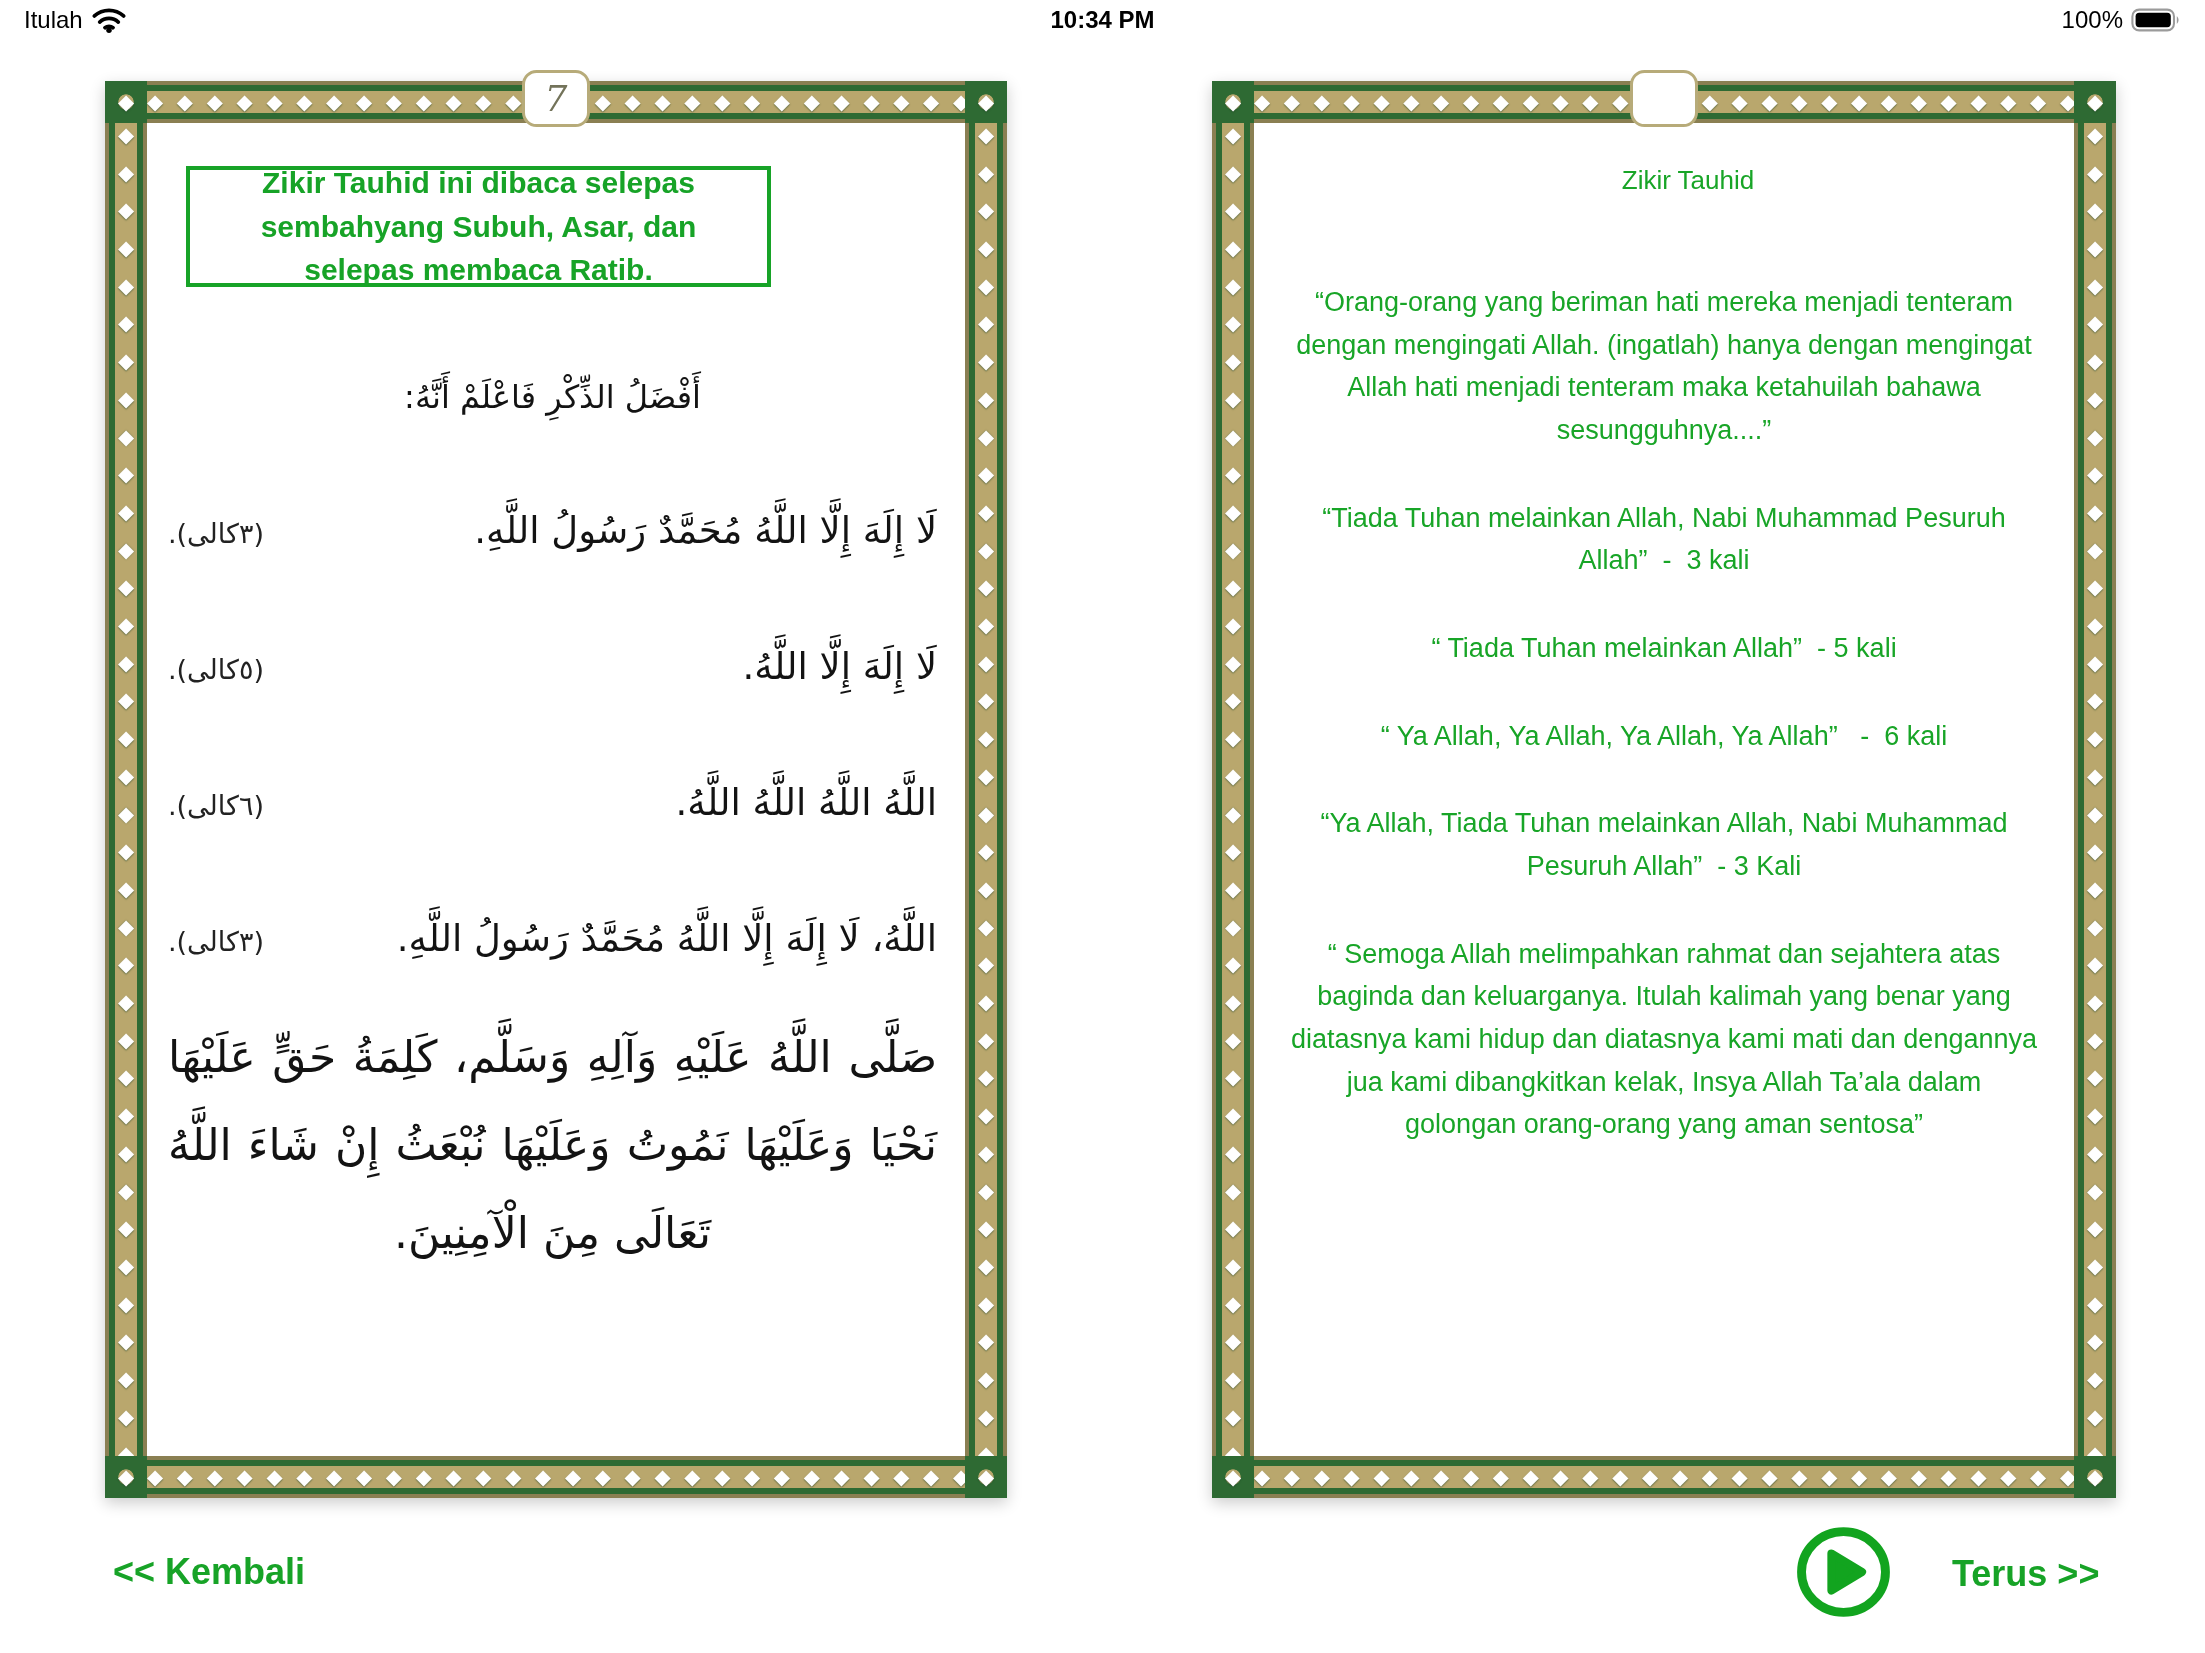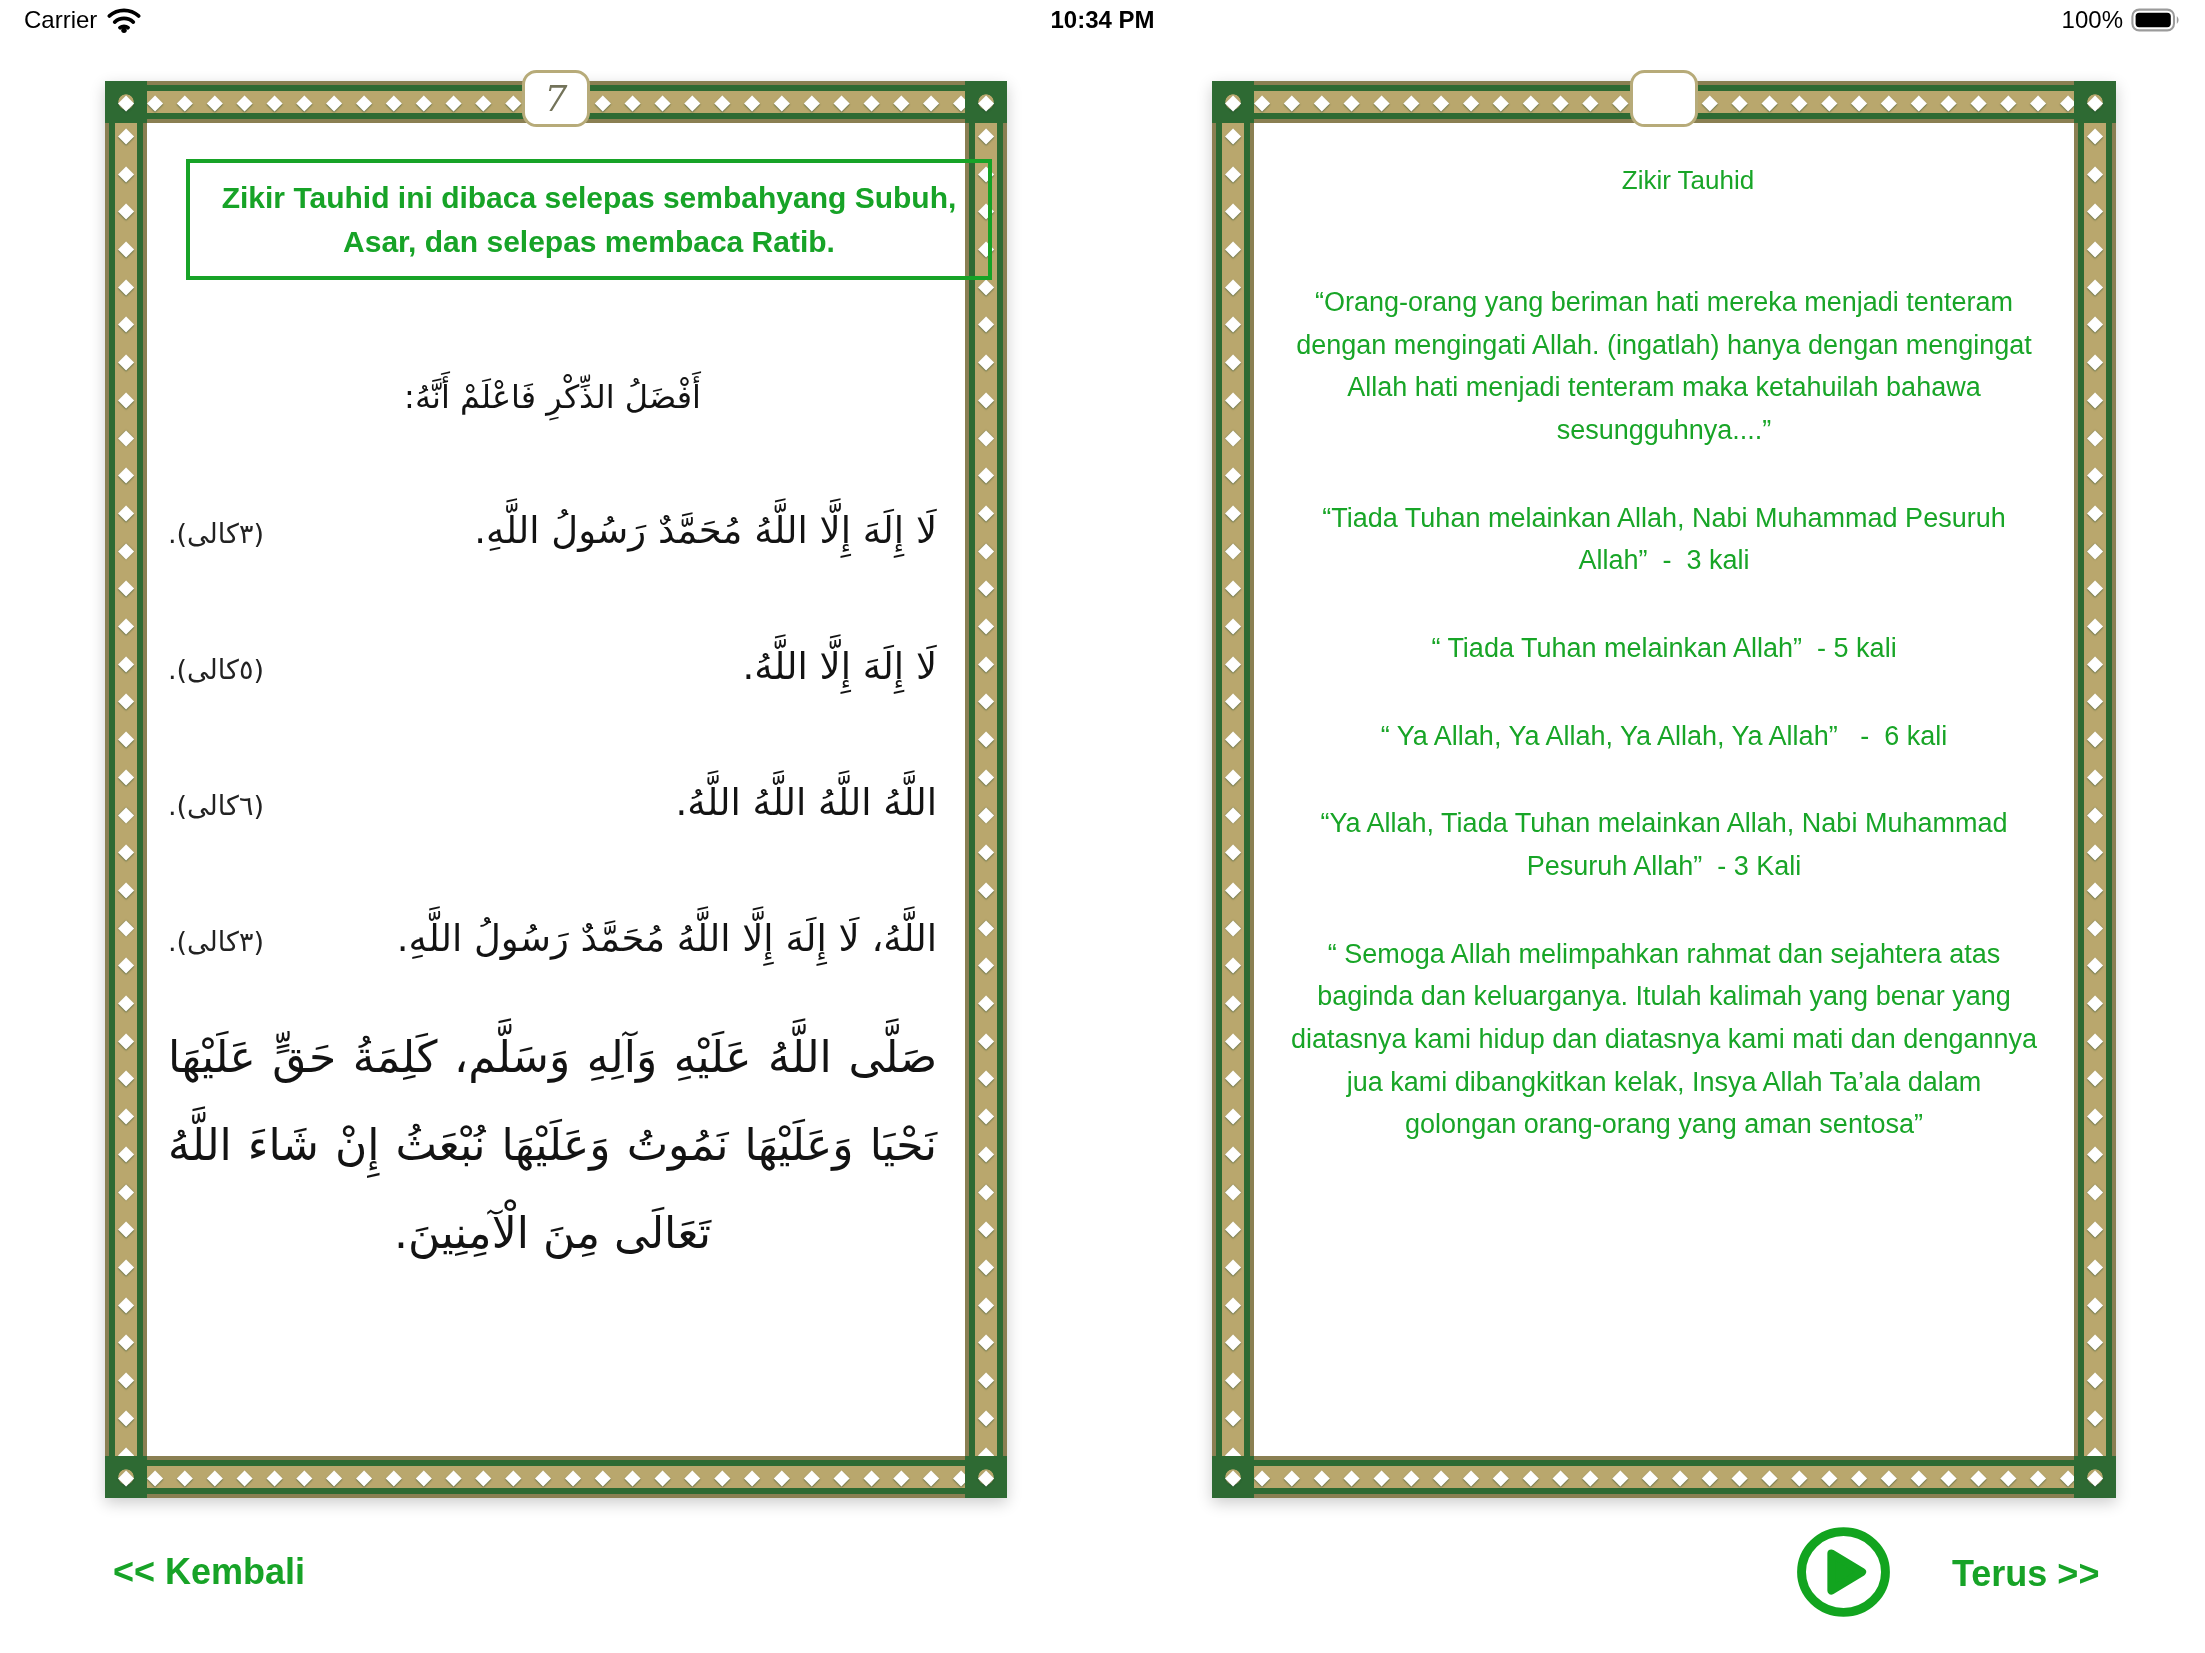--- a/index.html
+++ b/index.html
@@ -32,21 +32,21 @@
   .orn-c{line-height:42px;background:radial-gradient(circle,#b9a76d 0 7.3px,#2e6a33 8px 100%);}
 
   .content{position:relative;background:#fff;}
 
   .badge{position:absolute;top:-11.3px;left:50%;transform:translateX(-50%);
     width:68px;height:57px;background:#fff;border:3.2px solid #b7ab79;border-radius:14.5px;
     display:flex;align-items:center;justify-content:center;box-sizing:border-box;
     font-family:"DejaVu Serif",serif;font-style:italic;font-size:36px;color:#73735a;z-index:5;}
 
   
-  .note-box{position:absolute;left:39px;top:36px;width:806px;height:121px;
+  .note-box{position:absolute;left:39px;top:43px;width:585px;height:121px;
     border:4.8px solid #17a327;box-sizing:border-box;
     display:flex;align-items:center;justify-content:center;text-align:center;
     color:#17a327;font-weight:700;font-size:30px;line-height:1.45;padding:0 21px;}
 
   .arabic{position:absolute;left:21px;right:28px;top:203px;direction:rtl;
     color:#131313;font-family:"DejaVu Sans",sans-serif;}
   .verse{font-size:44px;line-height:2.05;text-align:justify;text-align-last:center;}
   .heading{font-size:32px;margin-top:52px;text-align:center;}
   .zikir{display:flex;justify-content:space-between;align-items:baseline;gap:14.5px;margin-top:45px;}
   .zikir .ar{font-size:37px;margin-top:48px;}
@@ -63,21 +63,21 @@
   
   .back-btn{position:absolute;left:113px;top:1551px;font-size:36px;font-weight:700;color:#17a327;cursor:pointer;}
   .next-btn{position:absolute;left:1952px;top:1553px;font-size:36px;font-weight:700;color:#17a327;cursor:pointer;}
   .play-btn{position:absolute;left:1795px;top:1526px;width:97px;height:92px;cursor:pointer;}
 </style>
 </head>
 <body>
 
 <div class="status-bar">
   <div class="sb-left">
-    <span>Carrier</span>
+    <span>Itulah</span>
     <svg width="34" height="26" viewBox="0 0 42 32">
       <path d="M3 11 A 27 27 0 0 1 39 11" stroke="#000" stroke-width="4.6" fill="none" stroke-linecap="round"></path>
       <path d="M9.5 18.5 A 17 17 0 0 1 32.5 18.5" stroke="#000" stroke-width="4.6" fill="none" stroke-linecap="round"></path>
       <path d="M16 25.5 A 8 8 0 0 1 26 25.5" stroke="#000" stroke-width="4.6" fill="none" stroke-linecap="round"></path>
       <circle cx="21" cy="28.6" r="3.4" fill="#000"></circle>
     </svg>
   </div>
   <div class="sb-center">10:34 PM</div>
   <div class="sb-right">
     <span>100%</span>

